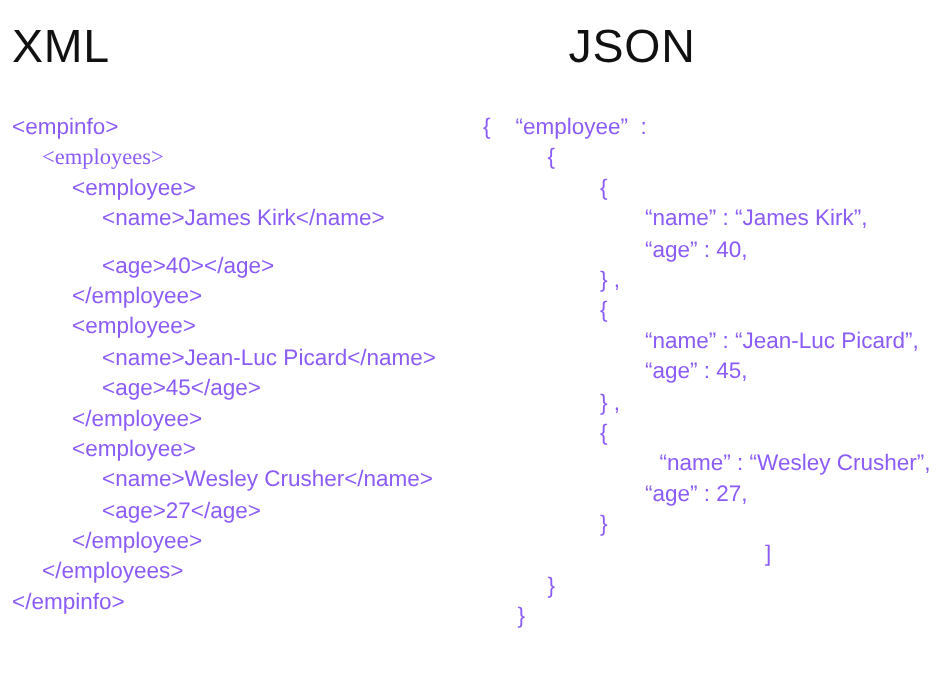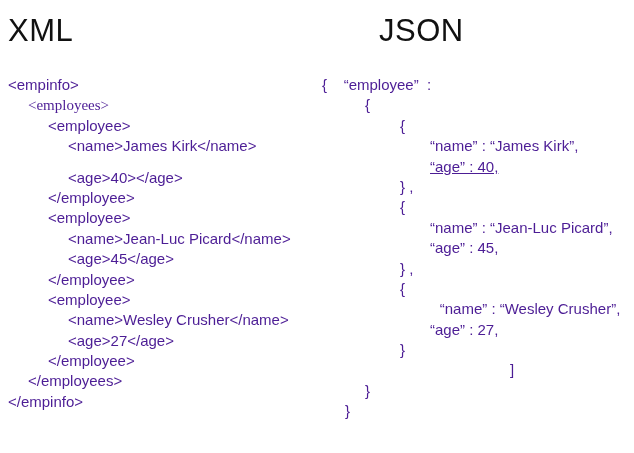--- a/index.html
+++ b/index.html
@@ -23,21 +23,21 @@
     color: #111111;
     white-space: pre;
   }
   #xml-title  { left: 8px; }
   #json-title { left: 363px; margin-left: 16px; }
   .code-block {
     position: absolute;
     top: 75px;
     font-size: 15px;
     line-height: 20.4px;
-    color: #4c1d95;
+    color: #8b5cf6;
   }
   #xml-code  { left: 8px;   width: 300px; }
   #json-code { left: 322px; width: 308px; }
   .code-line {
     white-space: pre;
     height: 20.4px;
   }
 </style>
 </head>
 <body>
@@ -63,21 +63,21 @@
     <div class="code-line" style="padding-left: 40px;">&lt;/employee&gt;</div>
     <div class="code-line" style="padding-left: 20px;">&lt;/employees&gt;</div>
     <div class="code-line" style="padding-left: 0px;">&lt;/empinfo&gt;</div>
   </div>
 
 <div class="code-block" id="json-code">
     <div class="code-line" style="padding-left: 0px;">{    “employee”  :</div>
     <div class="code-line" style="padding-left: 43px;">{</div>
     <div class="code-line" style="padding-left: 78px;">{</div>
     <div class="code-line" style="padding-left: 108px;">“name” : “James Kirk”,</div>
-    <div class="code-line" style="padding-left: 108px; text-decoration: underline;">“age” : 40,</div>
+    <div class="code-line" style="padding-left: 108px;">“age” : 40,</div>
     <div class="code-line" style="padding-left: 78px;">} ,</div>
     <div class="code-line" style="padding-left: 78px;">{</div>
     <div class="code-line" style="padding-left: 108px;">“name” : “Jean-Luc Picard”,</div>
     <div class="code-line" style="padding-left: 108px;">“age” : 45,</div>
     <div class="code-line" style="padding-left: 78px;">} ,</div>
     <div class="code-line" style="padding-left: 78px;">{</div>
     <div class="code-line" style="padding-left: 108px; text-align: center;">“name” : “Wesley Crusher”,</div>
     <div class="code-line" style="padding-left: 108px;">“age” : 27,</div>
     <div class="code-line" style="padding-left: 78px;">}</div>
     <div class="code-line" style="padding-left: 188px;">]</div>

